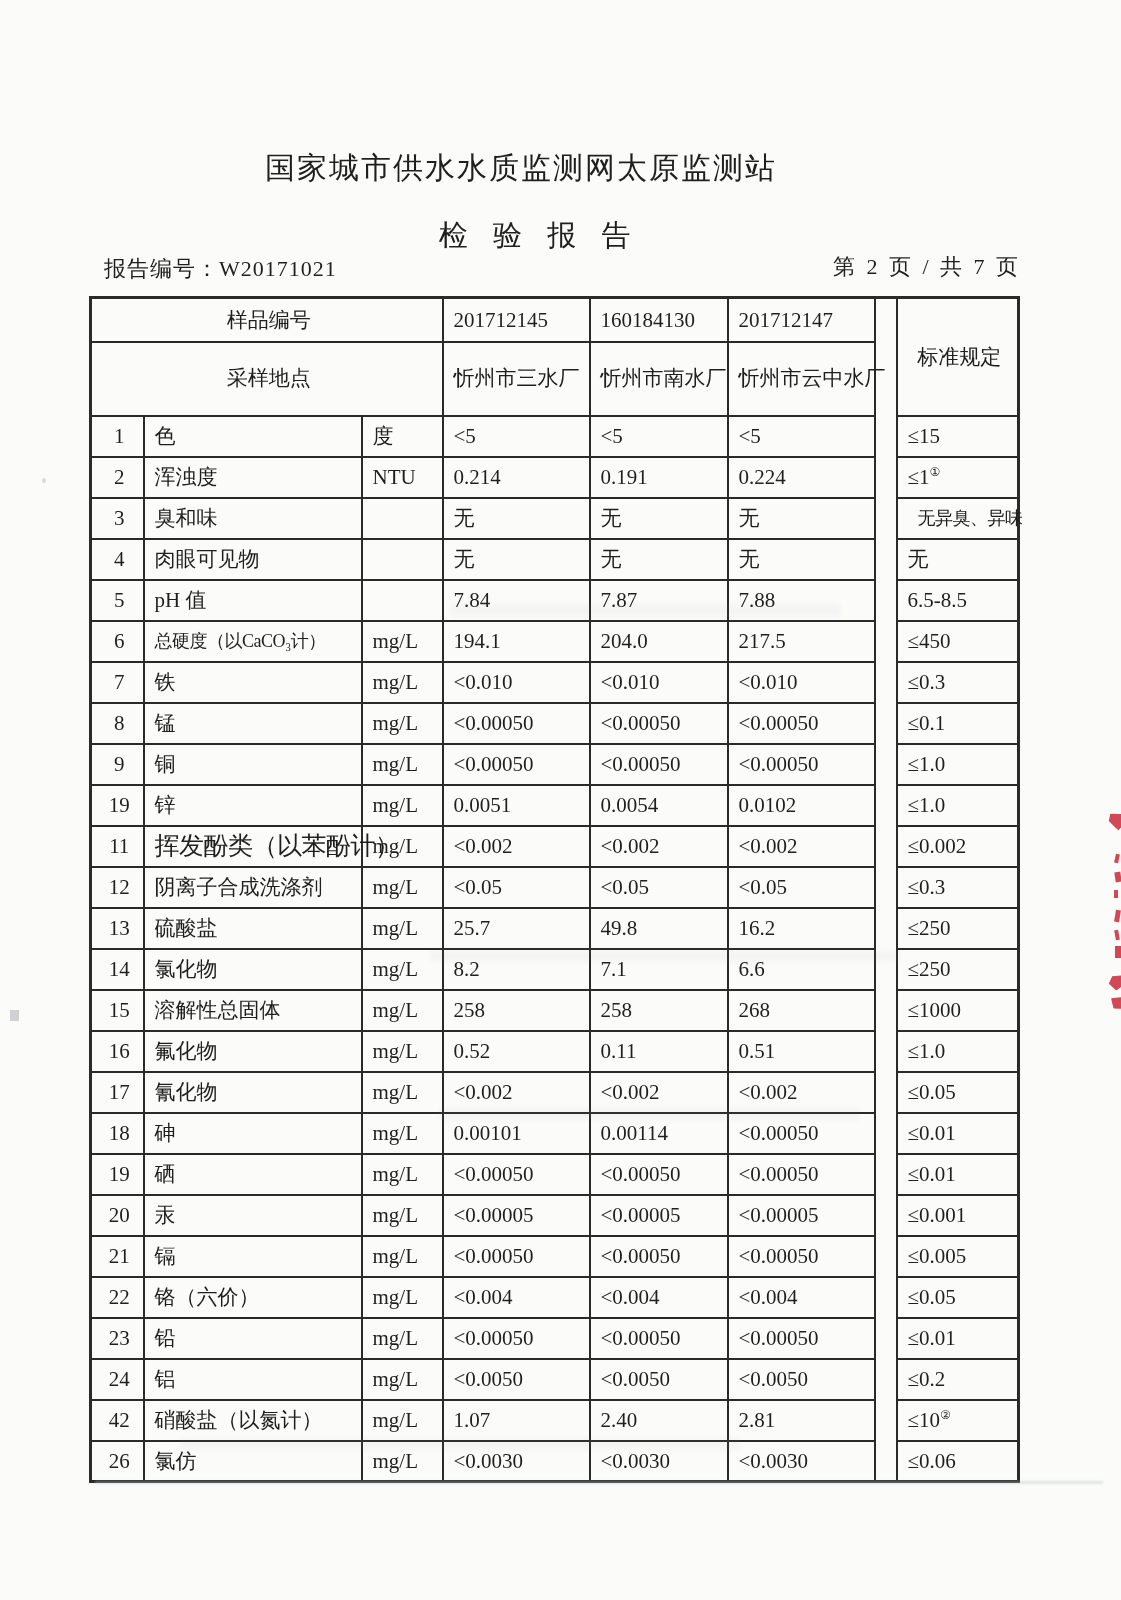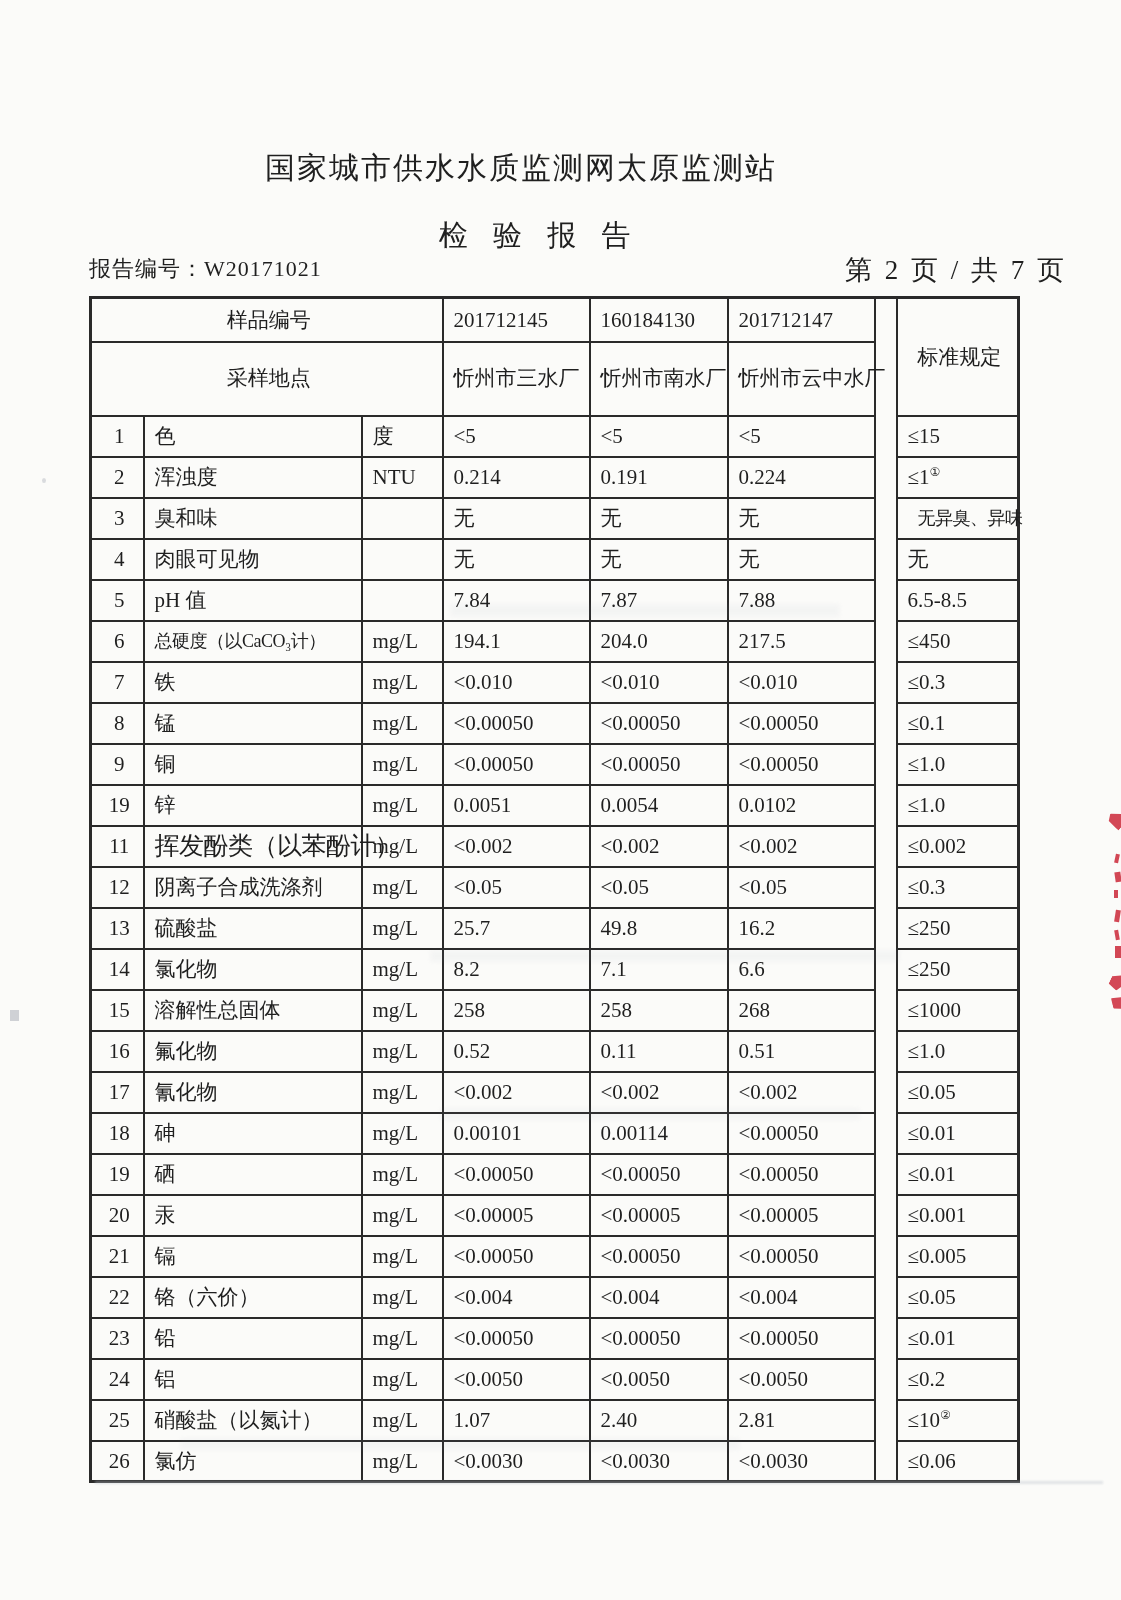--- a/index.html
+++ b/index.html
@@ -19,24 +19,24 @@
   
   .station-title{
     position:absolute;top:148px;left:16px;width:1010px;text-align:center;
     font-size:30px;letter-spacing:2px;white-space:nowrap;
   }
   .report-title{
     position:absolute;top:216px;left:0;width:1078px;text-align:center;
     font-size:29px;letter-spacing:9px;white-space:nowrap;
   }
   .meta-left{
-    position:absolute;top:254px;left:89px;font-size:22px;letter-spacing:1px;white-space:nowrap;
+    position:absolute;top:254px;left:104px;font-size:22px;letter-spacing:1px;white-space:nowrap;
   }
   .meta-right{
-    position:absolute;top:252px;left:833px;font-size:27px;letter-spacing:3px;white-space:nowrap;margin-left:12px;
+    position:absolute;top:252px;left:833px;font-size:22px;letter-spacing:3px;white-space:nowrap;
   }
   
   table.results{
     position:absolute;top:296px;left:89px;
     border-collapse:collapse;table-layout:fixed;width:930px;
     border:3px solid var(--line);
   }
   table.results td{
     border:2px solid var(--line);
     vertical-align:middle;
@@ -333,21 +333,21 @@
         <tr>
           <td class="c-num">24</td>
           <td class="c-name">铝</td>
           <td class="c-unit">mg/L</td>
           <td class="c-v1">&lt;0.0050</td>
           <td class="c-v2">&lt;0.0050</td>
           <td class="c-v3">&lt;0.0050</td>
           <td class="c-std"><span>≤0.2</span></td>
         </tr>
         <tr>
-          <td class="c-num">25</td>
+          <td class="c-num">42</td>
           <td class="c-name">硝酸盐（以氮计）</td>
           <td class="c-unit">mg/L</td>
           <td class="c-v1">1.07</td>
           <td class="c-v2">2.40</td>
           <td class="c-v3">2.81</td>
           <td class="c-std"><span>≤10</span><sup>②</sup></td>
         </tr>
         <tr>
           <td class="c-num">26</td>
           <td class="c-name">氯仿</td>

